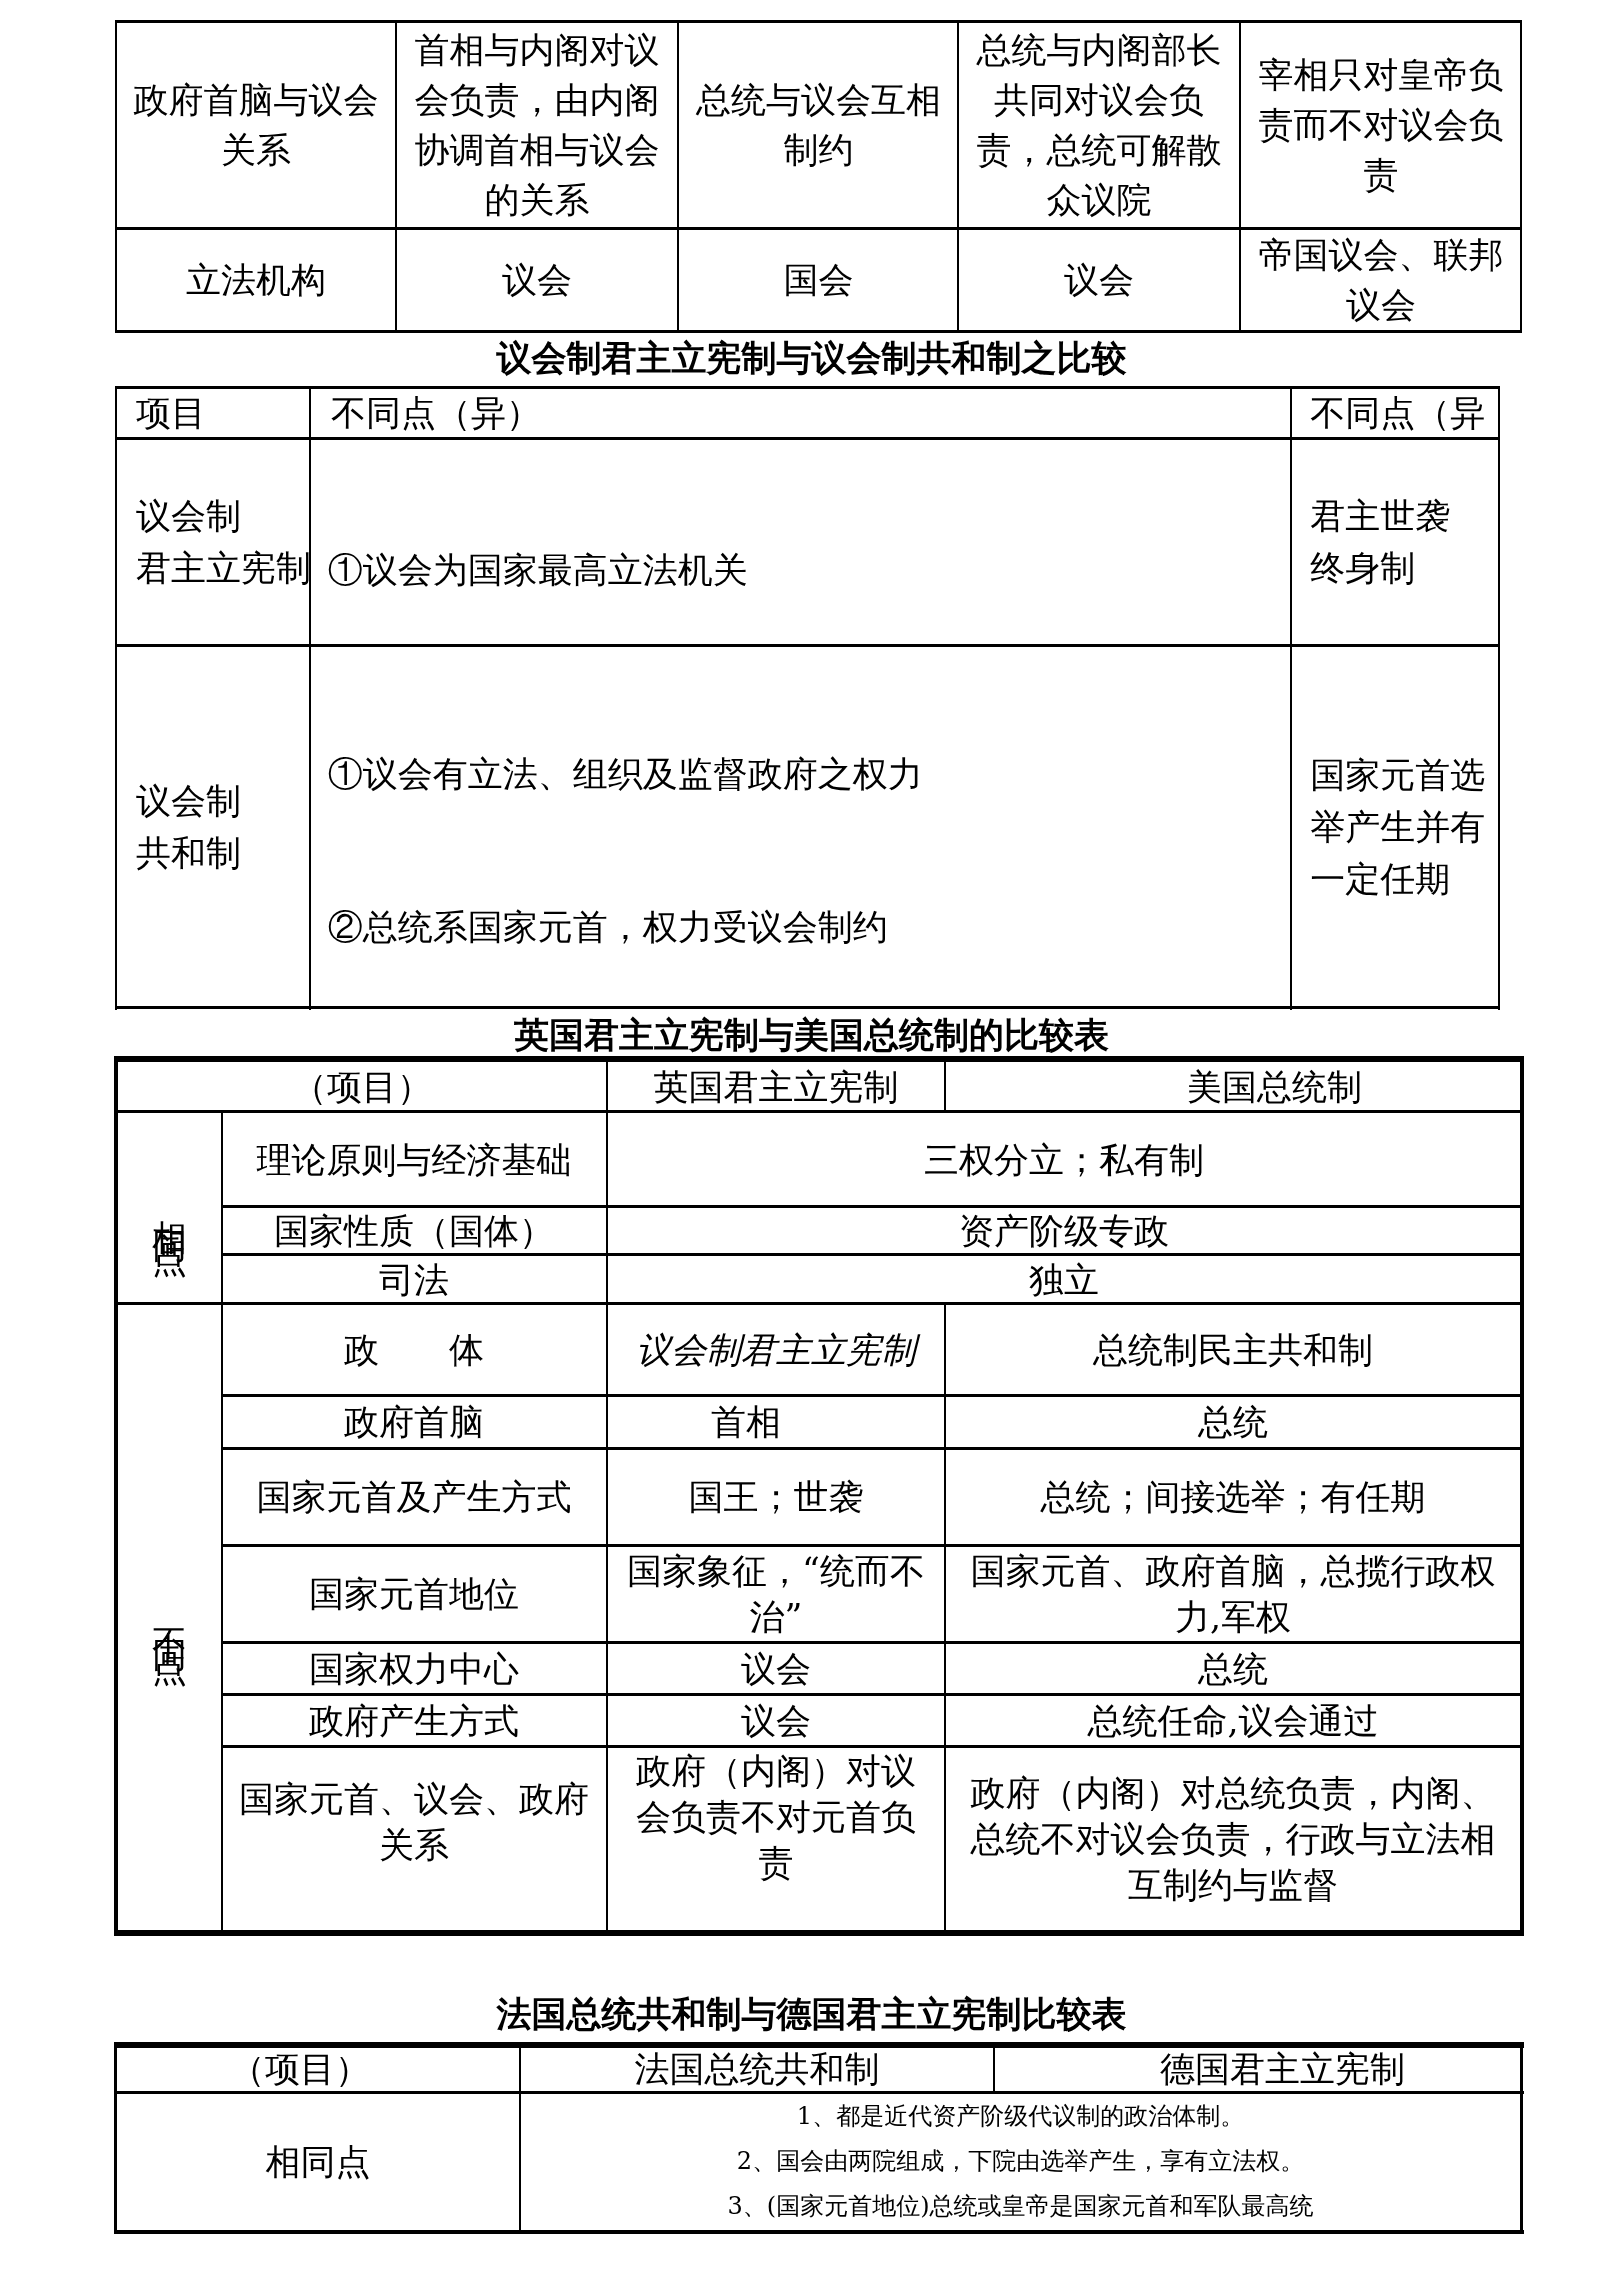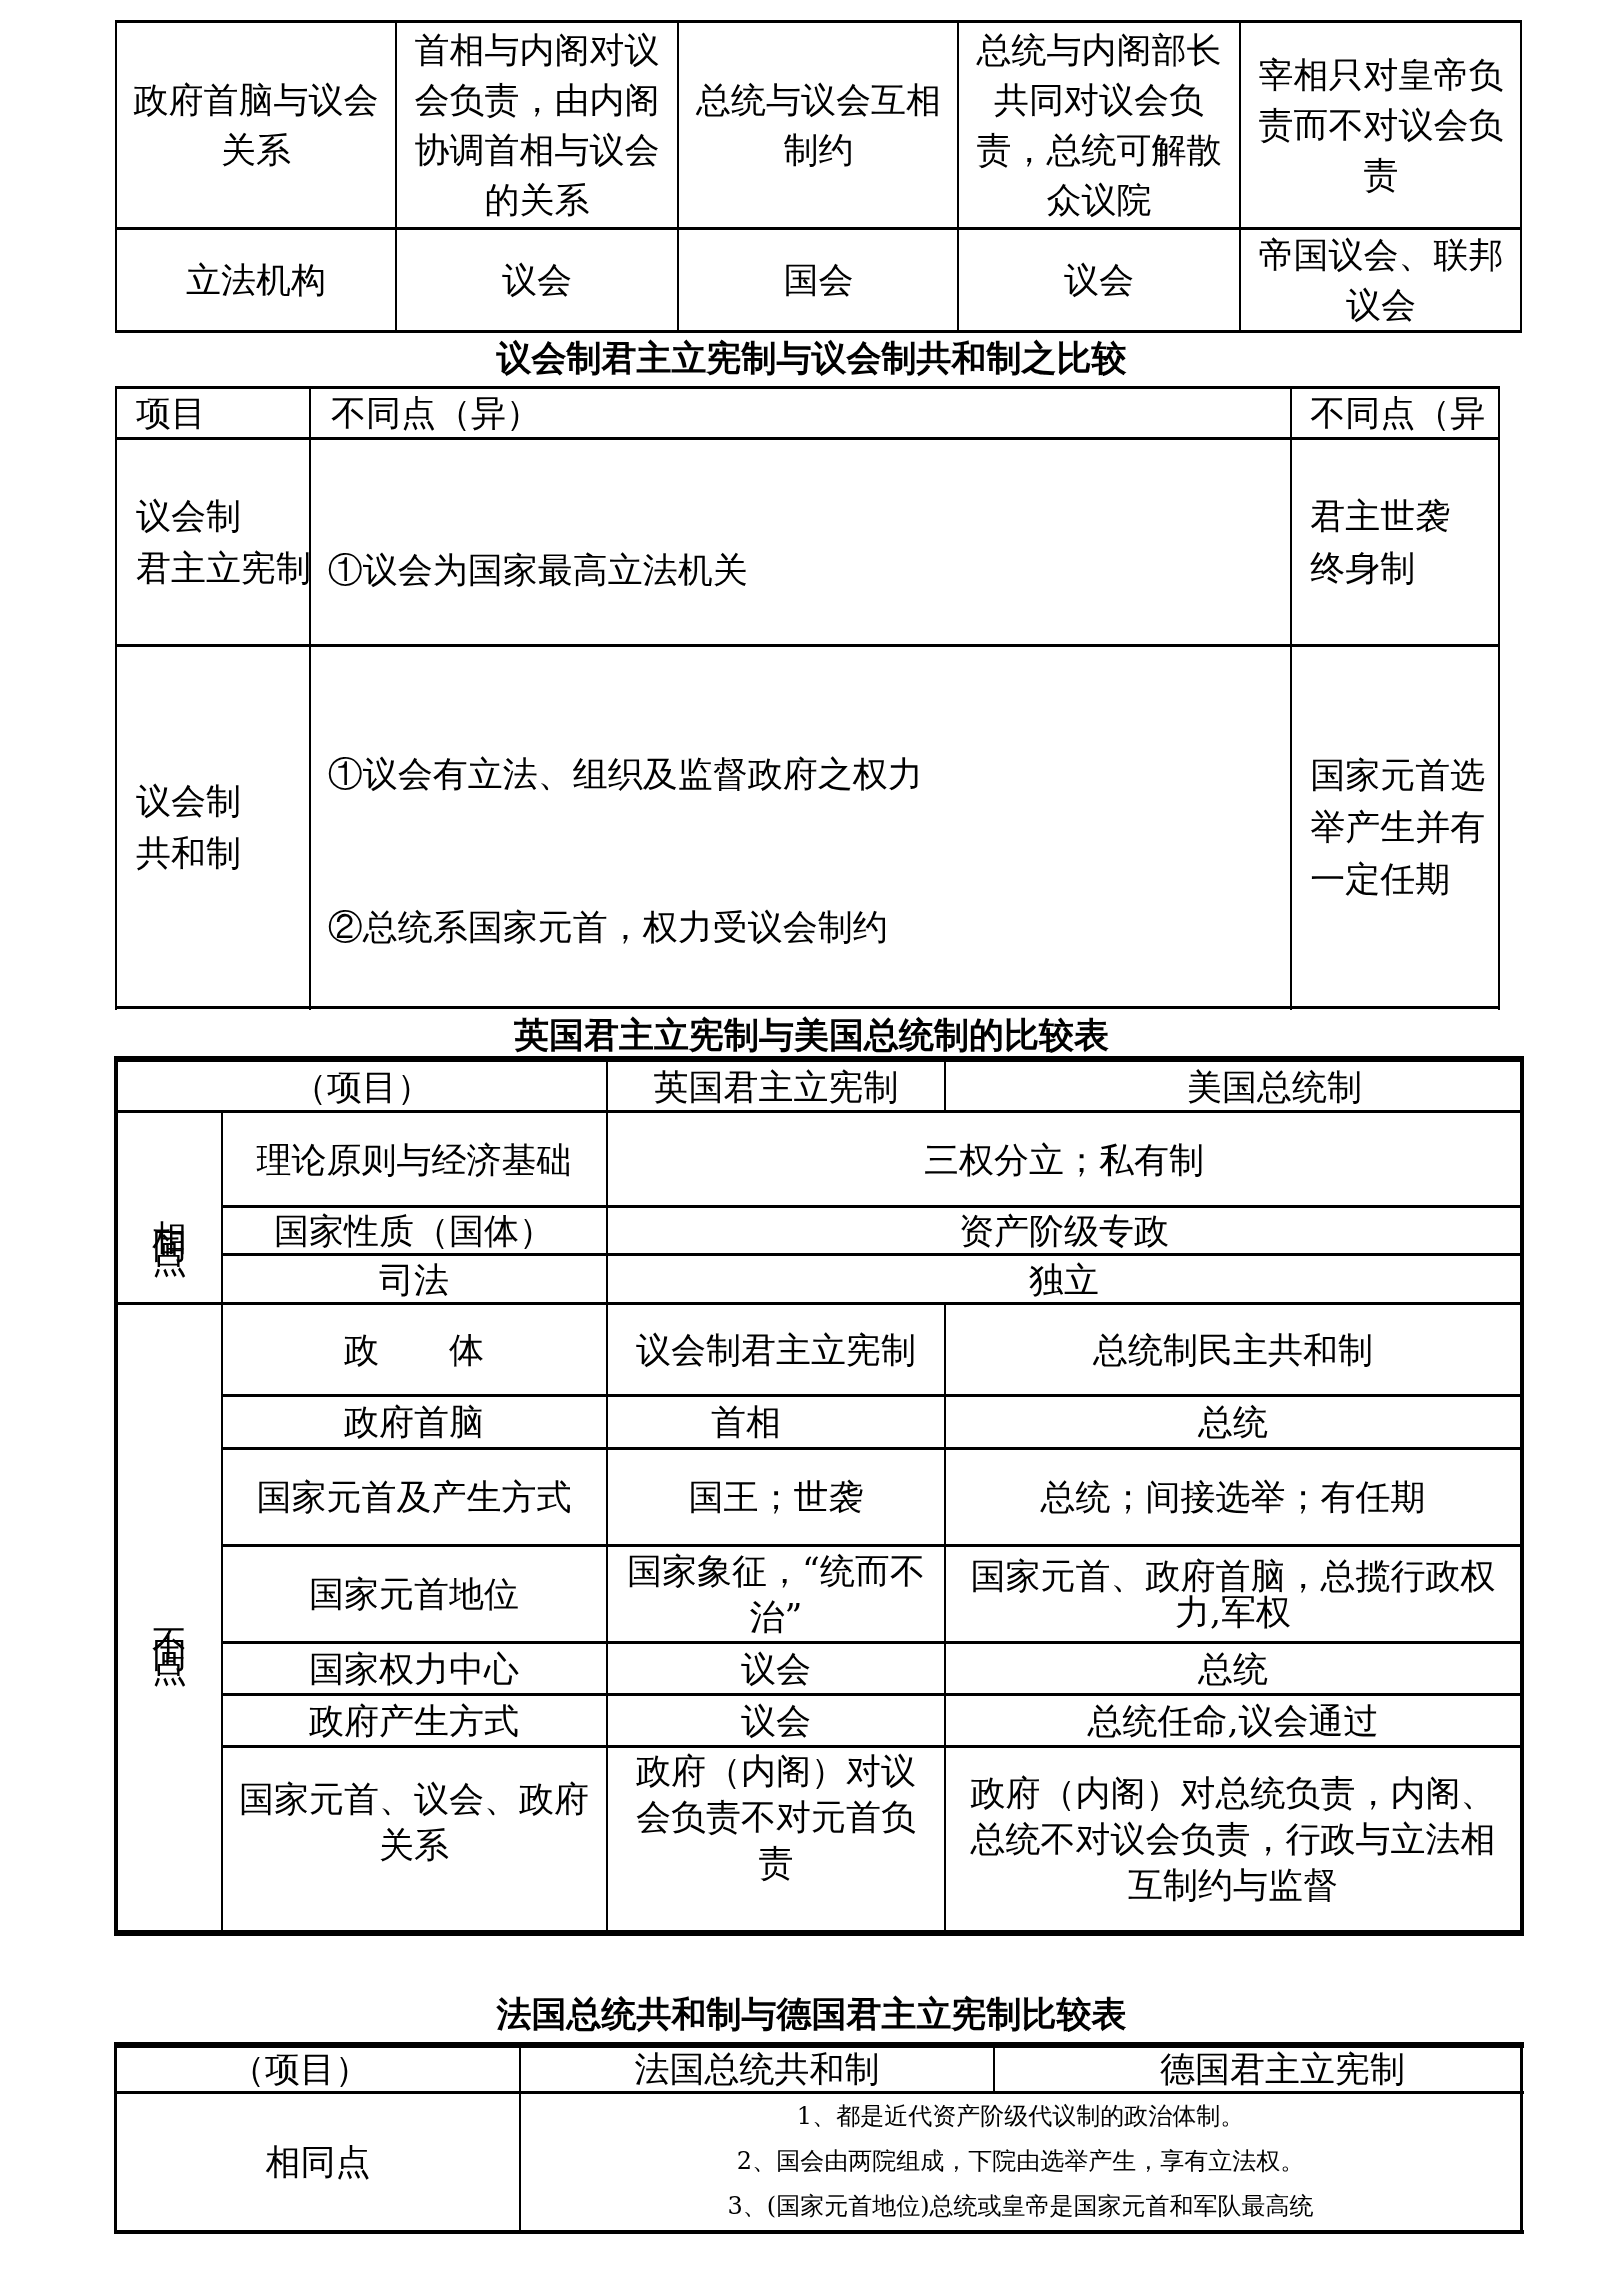--- a/index.html
+++ b/index.html
@@ -167,21 +167,21 @@
     </div>
   <div class="cell" style="left:608px;top:1257px;width:912px;height:46px;">
       <span>独立</span>
     </div>
 
   <div class="cell" style="left:118px;top:1305px;width:103px;height:625px;">
       <span class="vert">不同点</span>
     </div>
 
   <div class="cell" style="left:222px;top:1305px;width:384px;height:89px;white-space:pre;"><span>政　　体</span></div>
-  <div class="cell" style="left:608px;top:1305px;width:336px;height:89px;line-height:44px;">
+  <div class="cell" style="left:608px;top:1305px;width:336px;height:89px;line-height:44px;font-style:italic;">
       <span>议会制君主立宪制</span>
     </div>
   <div class="cell" style="left:946px;top:1305px;width:574px;height:89px;">
       <span>总统制民主共和制</span>
     </div>
 
   <div class="cell" style="left:222px;top:1397px;width:384px;height:49px;">
       <span>政府首脑</span>
     </div>
   <div class="cell" style="left:608px;top:1397px;width:276px;height:49px;">
@@ -200,21 +200,21 @@
   <div class="cell" style="left:946px;top:1450px;width:574px;height:94px;">
       <span>总统；间接选举；有任期</span>
     </div>
 
   <div class="cell" style="left:222px;top:1547px;width:384px;height:94px;">
       <span>国家元首地位</span>
     </div>
   <div class="cell" style="left:608px;top:1547px;width:336px;height:94px;line-height:46px;">
       <span>国家象征，“统而不治”</span>
     </div>
-  <div class="cell" style="left:946px;top:1547px;width:574px;height:94px;line-height:36px;justify-content:center;">
+  <div class="cell" style="left:946px;top:1547px;width:574px;height:94px;line-height:46px;justify-content:center;">
       <span>国家元首、政府首脑，总揽行政权力,军权</span>
     </div>
 
   <div class="cell" style="left:222px;top:1644px;width:384px;height:49px;">
       <span>国家权力中心</span>
     </div>
   <div class="cell" style="left:608px;top:1644px;width:336px;height:49px;">
       <span>议会</span>
     </div>
   <div class="cell" style="left:946px;top:1644px;width:574px;height:49px;">

